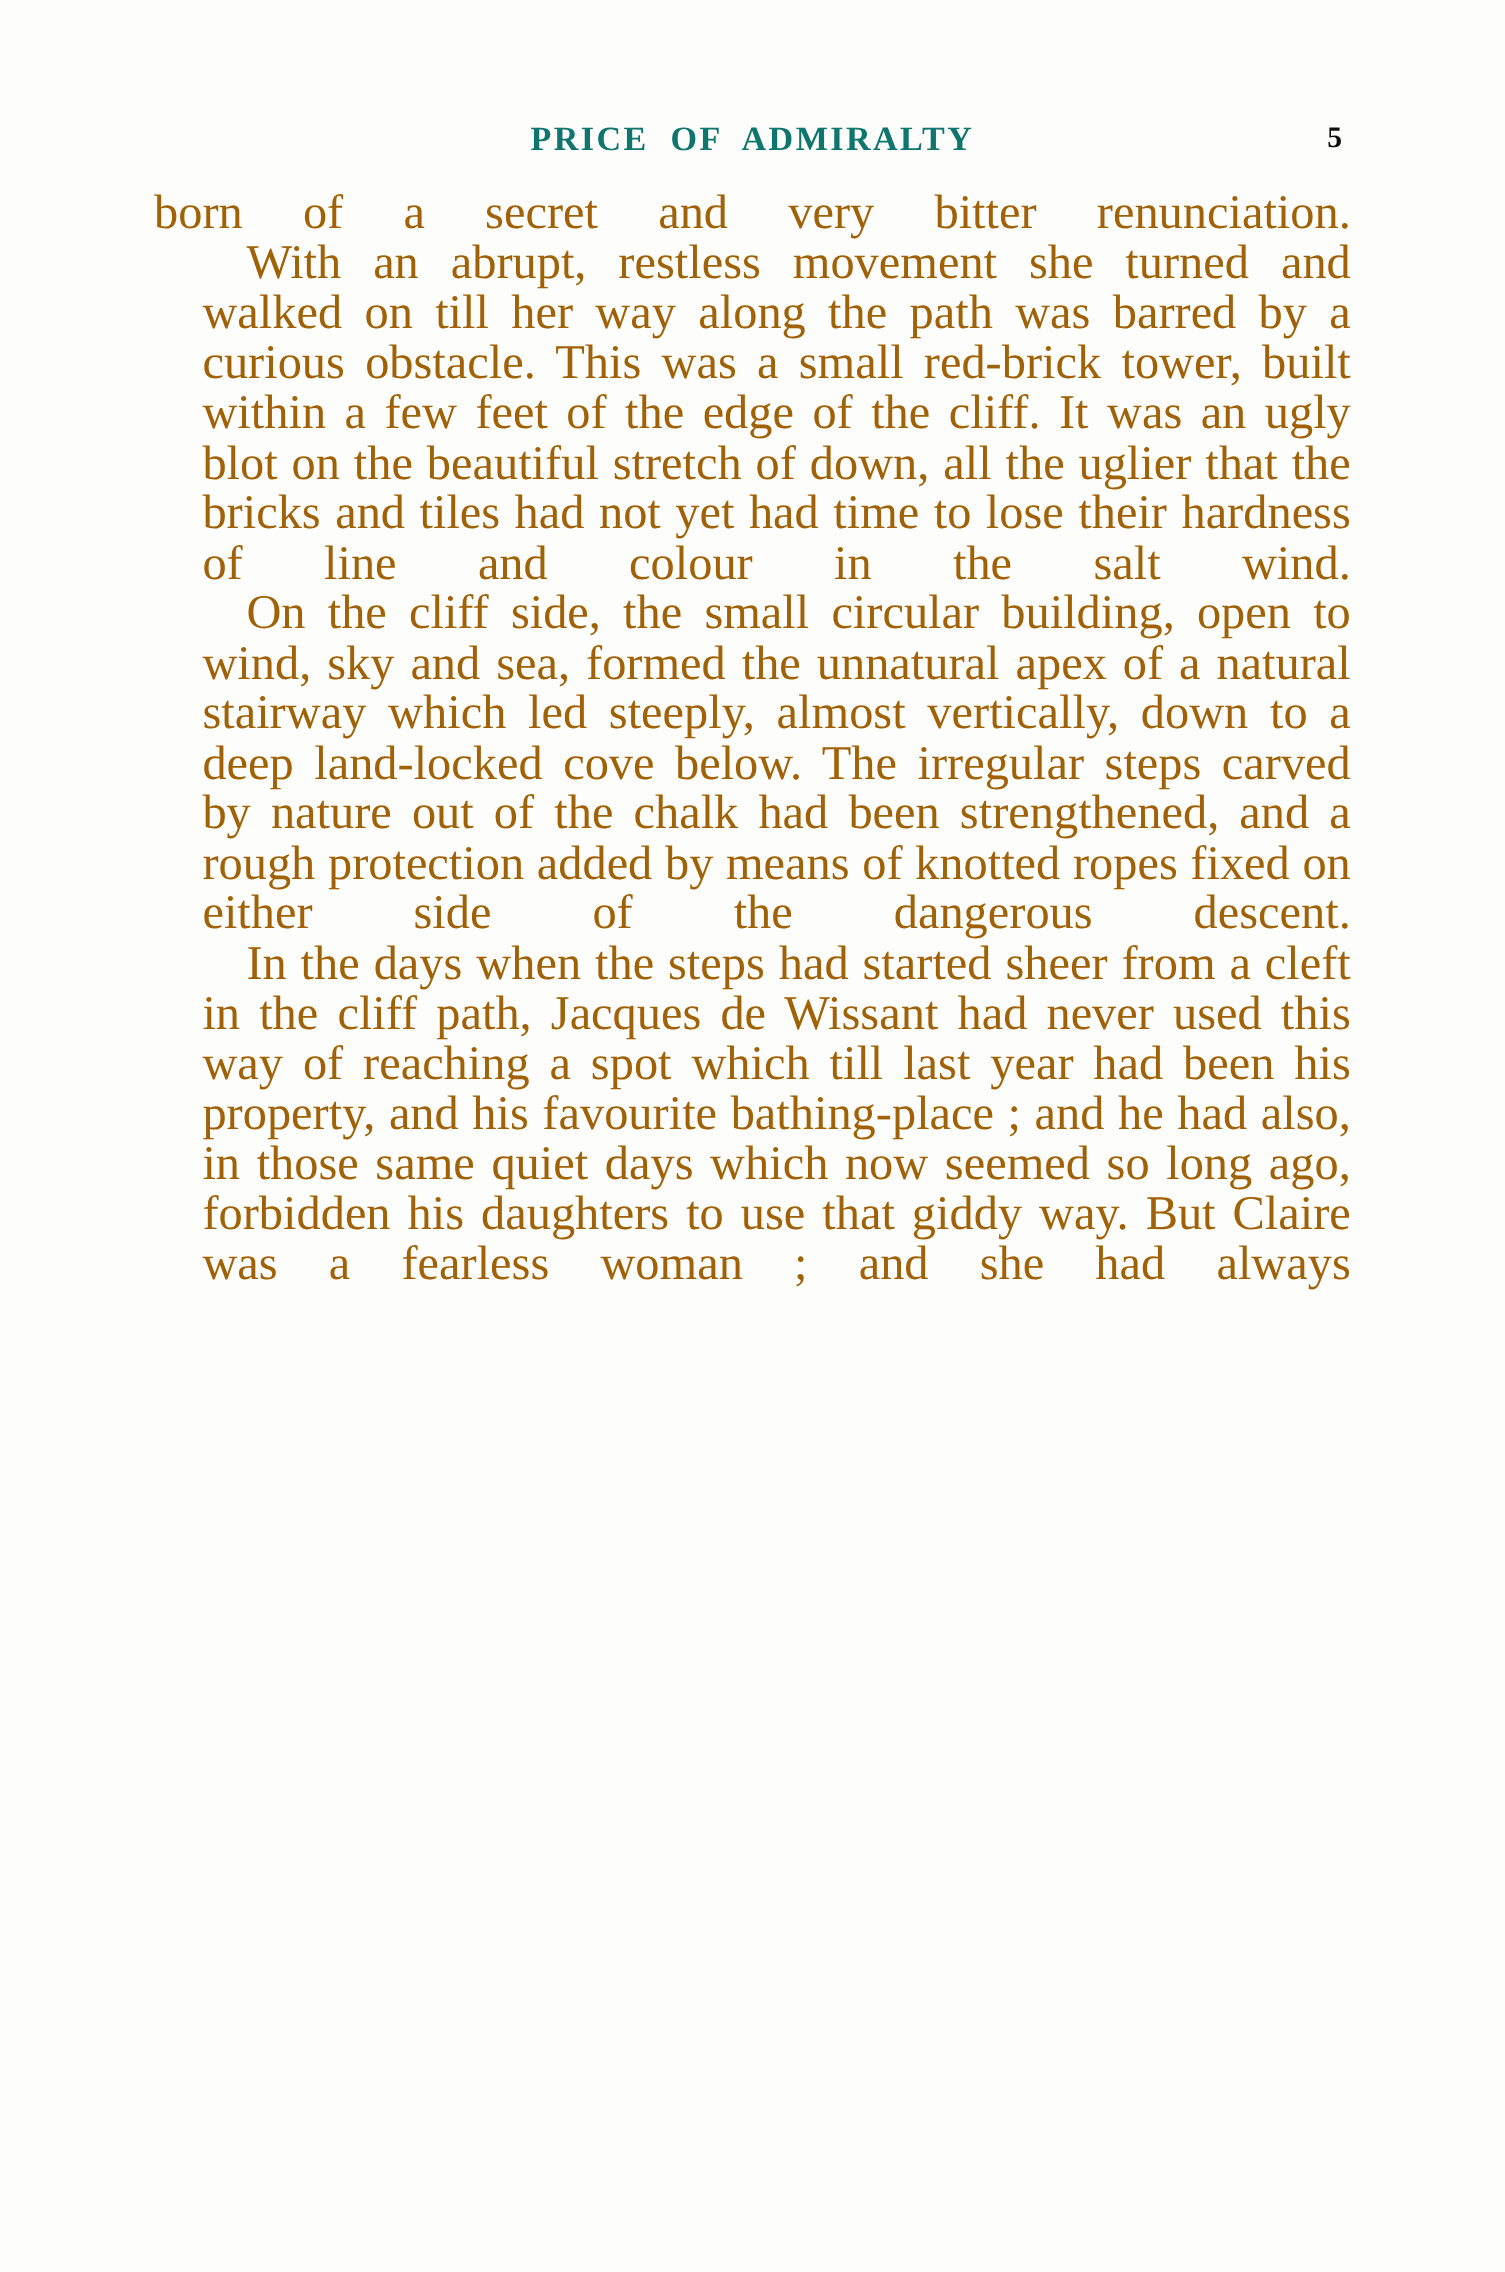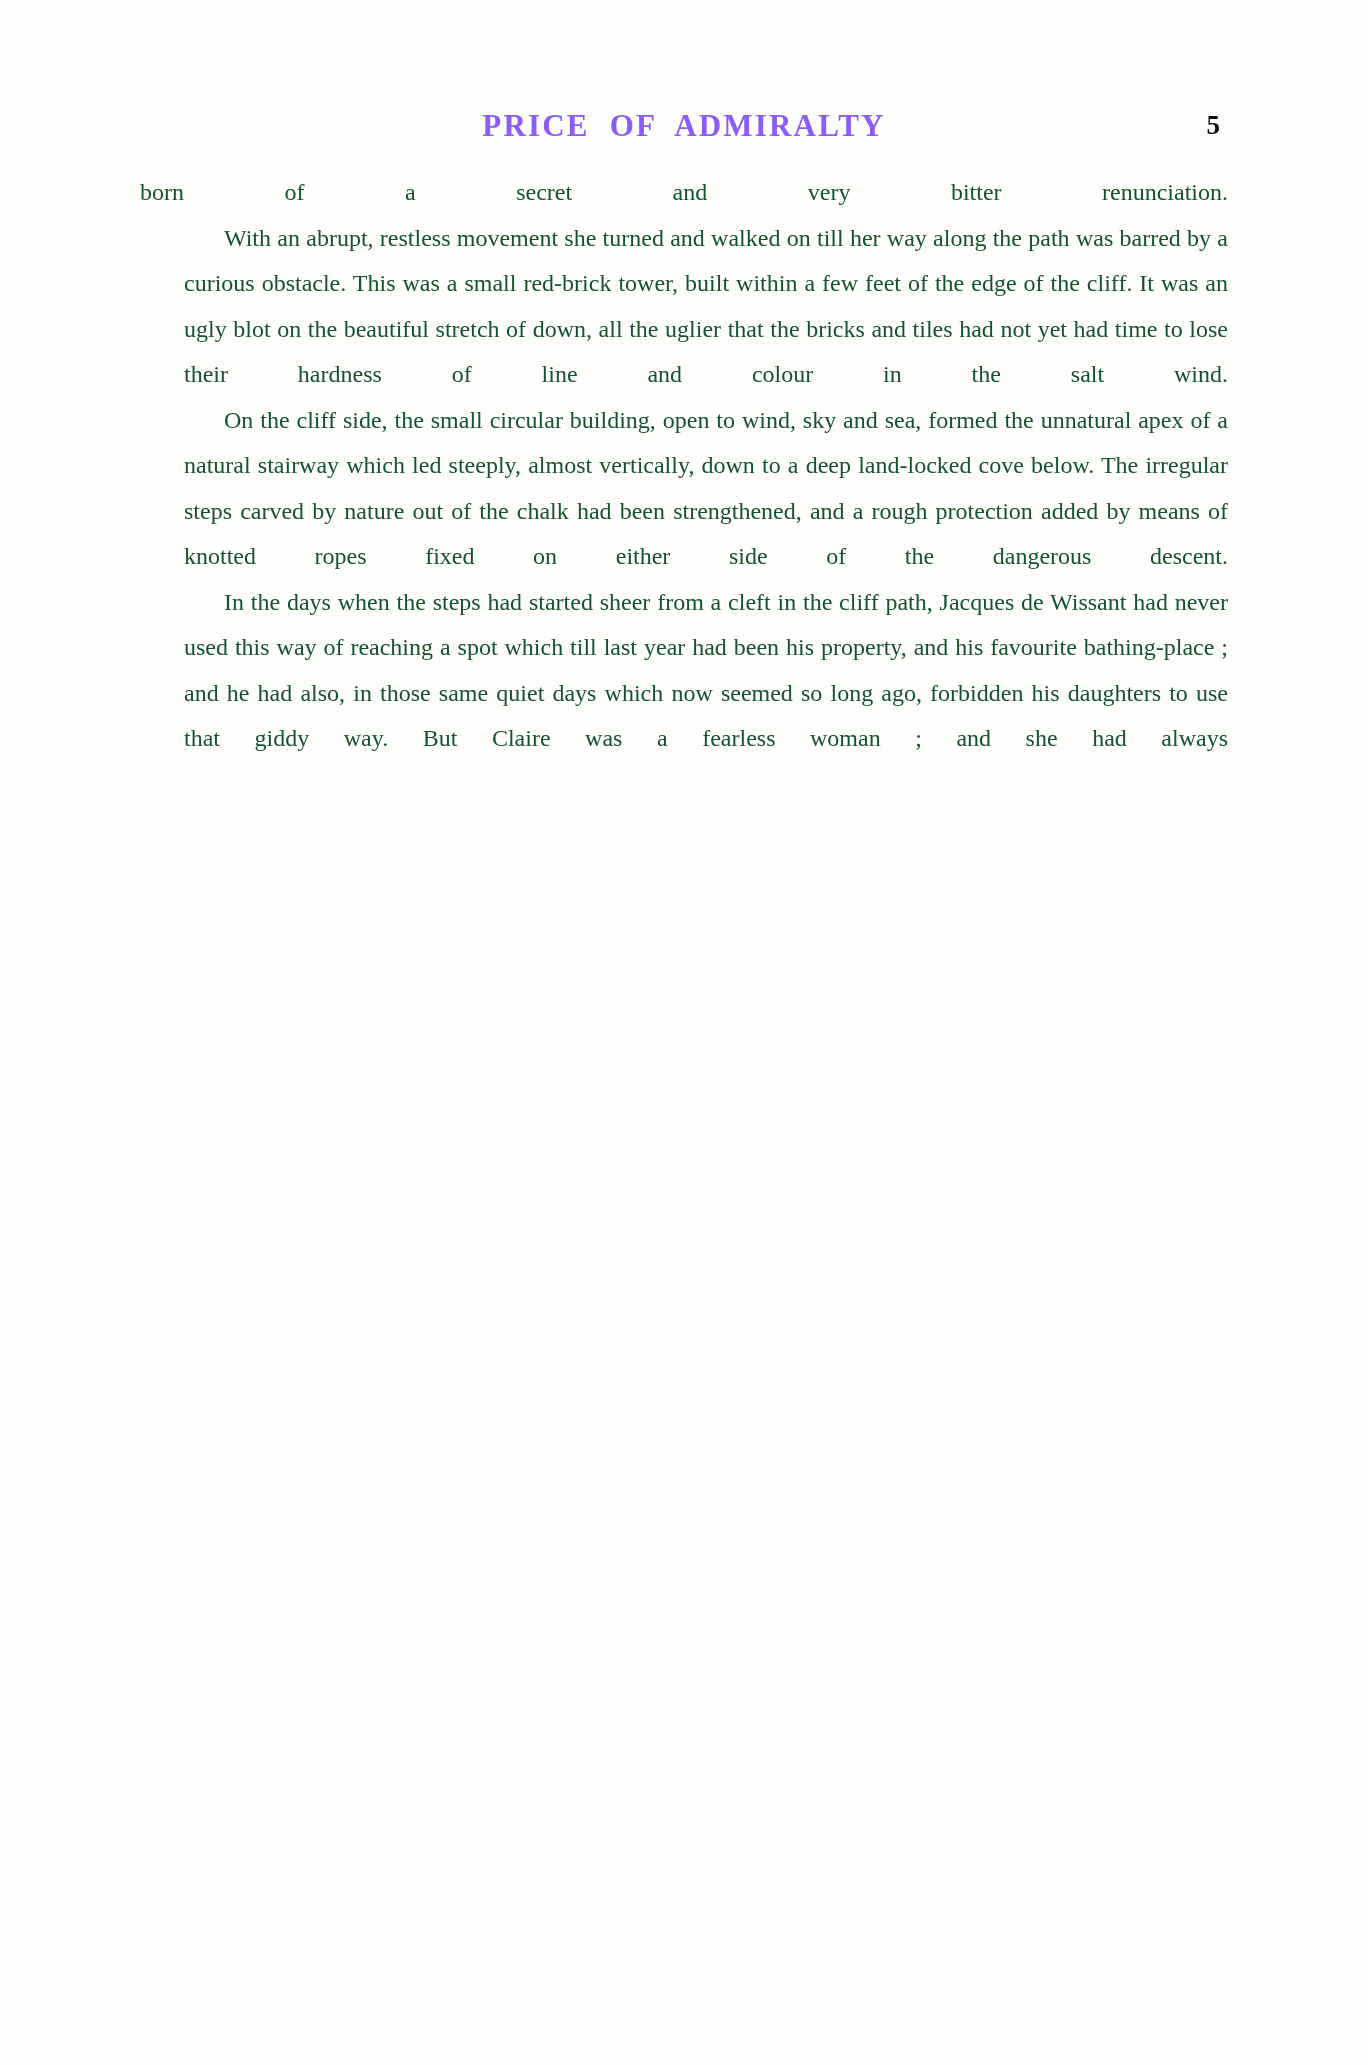--- a/index.html
+++ b/index.html
@@ -37,39 +37,39 @@
   .running-title {
     position: absolute;
     left: 0;
     right: 0;
     top: 0;
     text-align: center;
     font-family: "Liberation Serif", serif;
     font-weight: 700;
     font-size: 31px;
     letter-spacing: 2.2px;
-    color: #8b5cf6;
+    color: #0f766e;
     white-space: pre;
   }
   .folio {
     position: absolute;
     right: 8px;
     top: 2px;
     font-family: "Liberation Serif", serif;
     font-weight: 700;
     font-size: 27px;
     color: #0d0d0d;
   }
   .body-text {
     font-family: "Liberation Serif", serif;
-    font-size: 24px;
+    font-size: 44px;
     line-height: 45.5px;
     text-align: justify;
     text-justify: inter-word;
-    color: #14532d;
+    color: #a16207;
     -webkit-font-smoothing: antialiased;
   }
   .body-text p {
     margin: 0;
     text-indent: 0;
   }
   .body-text p.indent {
     text-indent: 40px;
     margin-left: 44px;
   }

